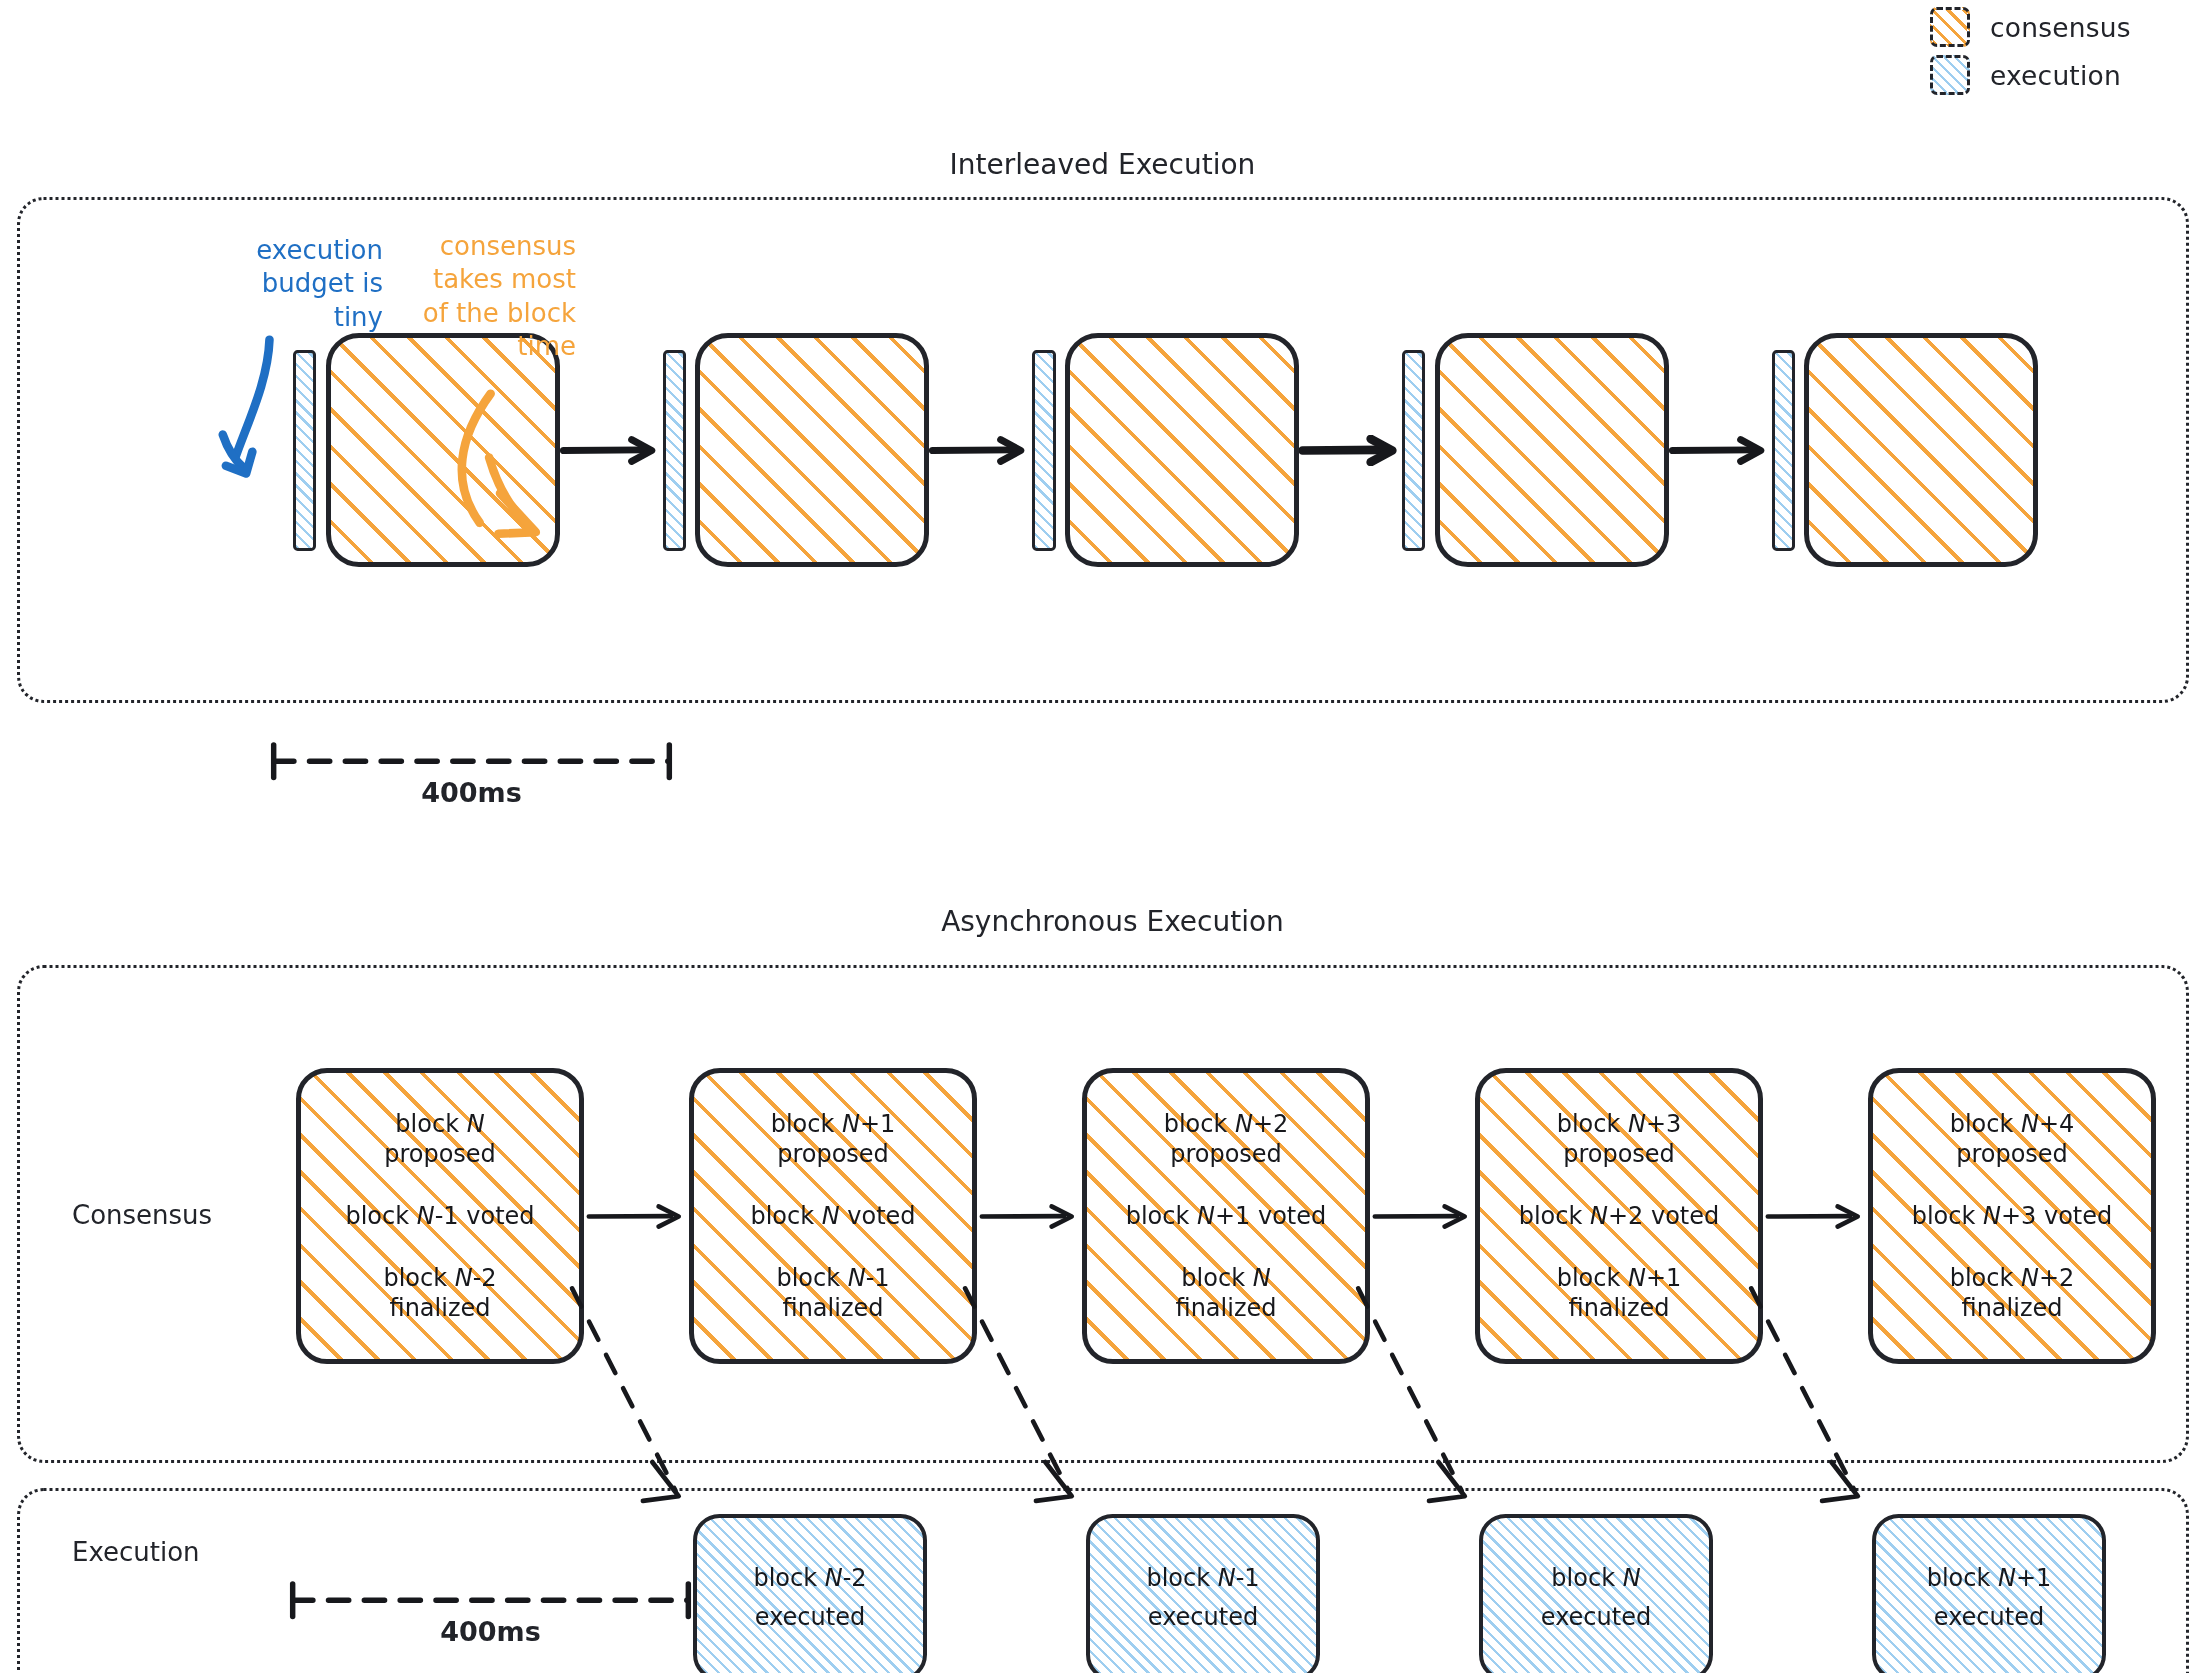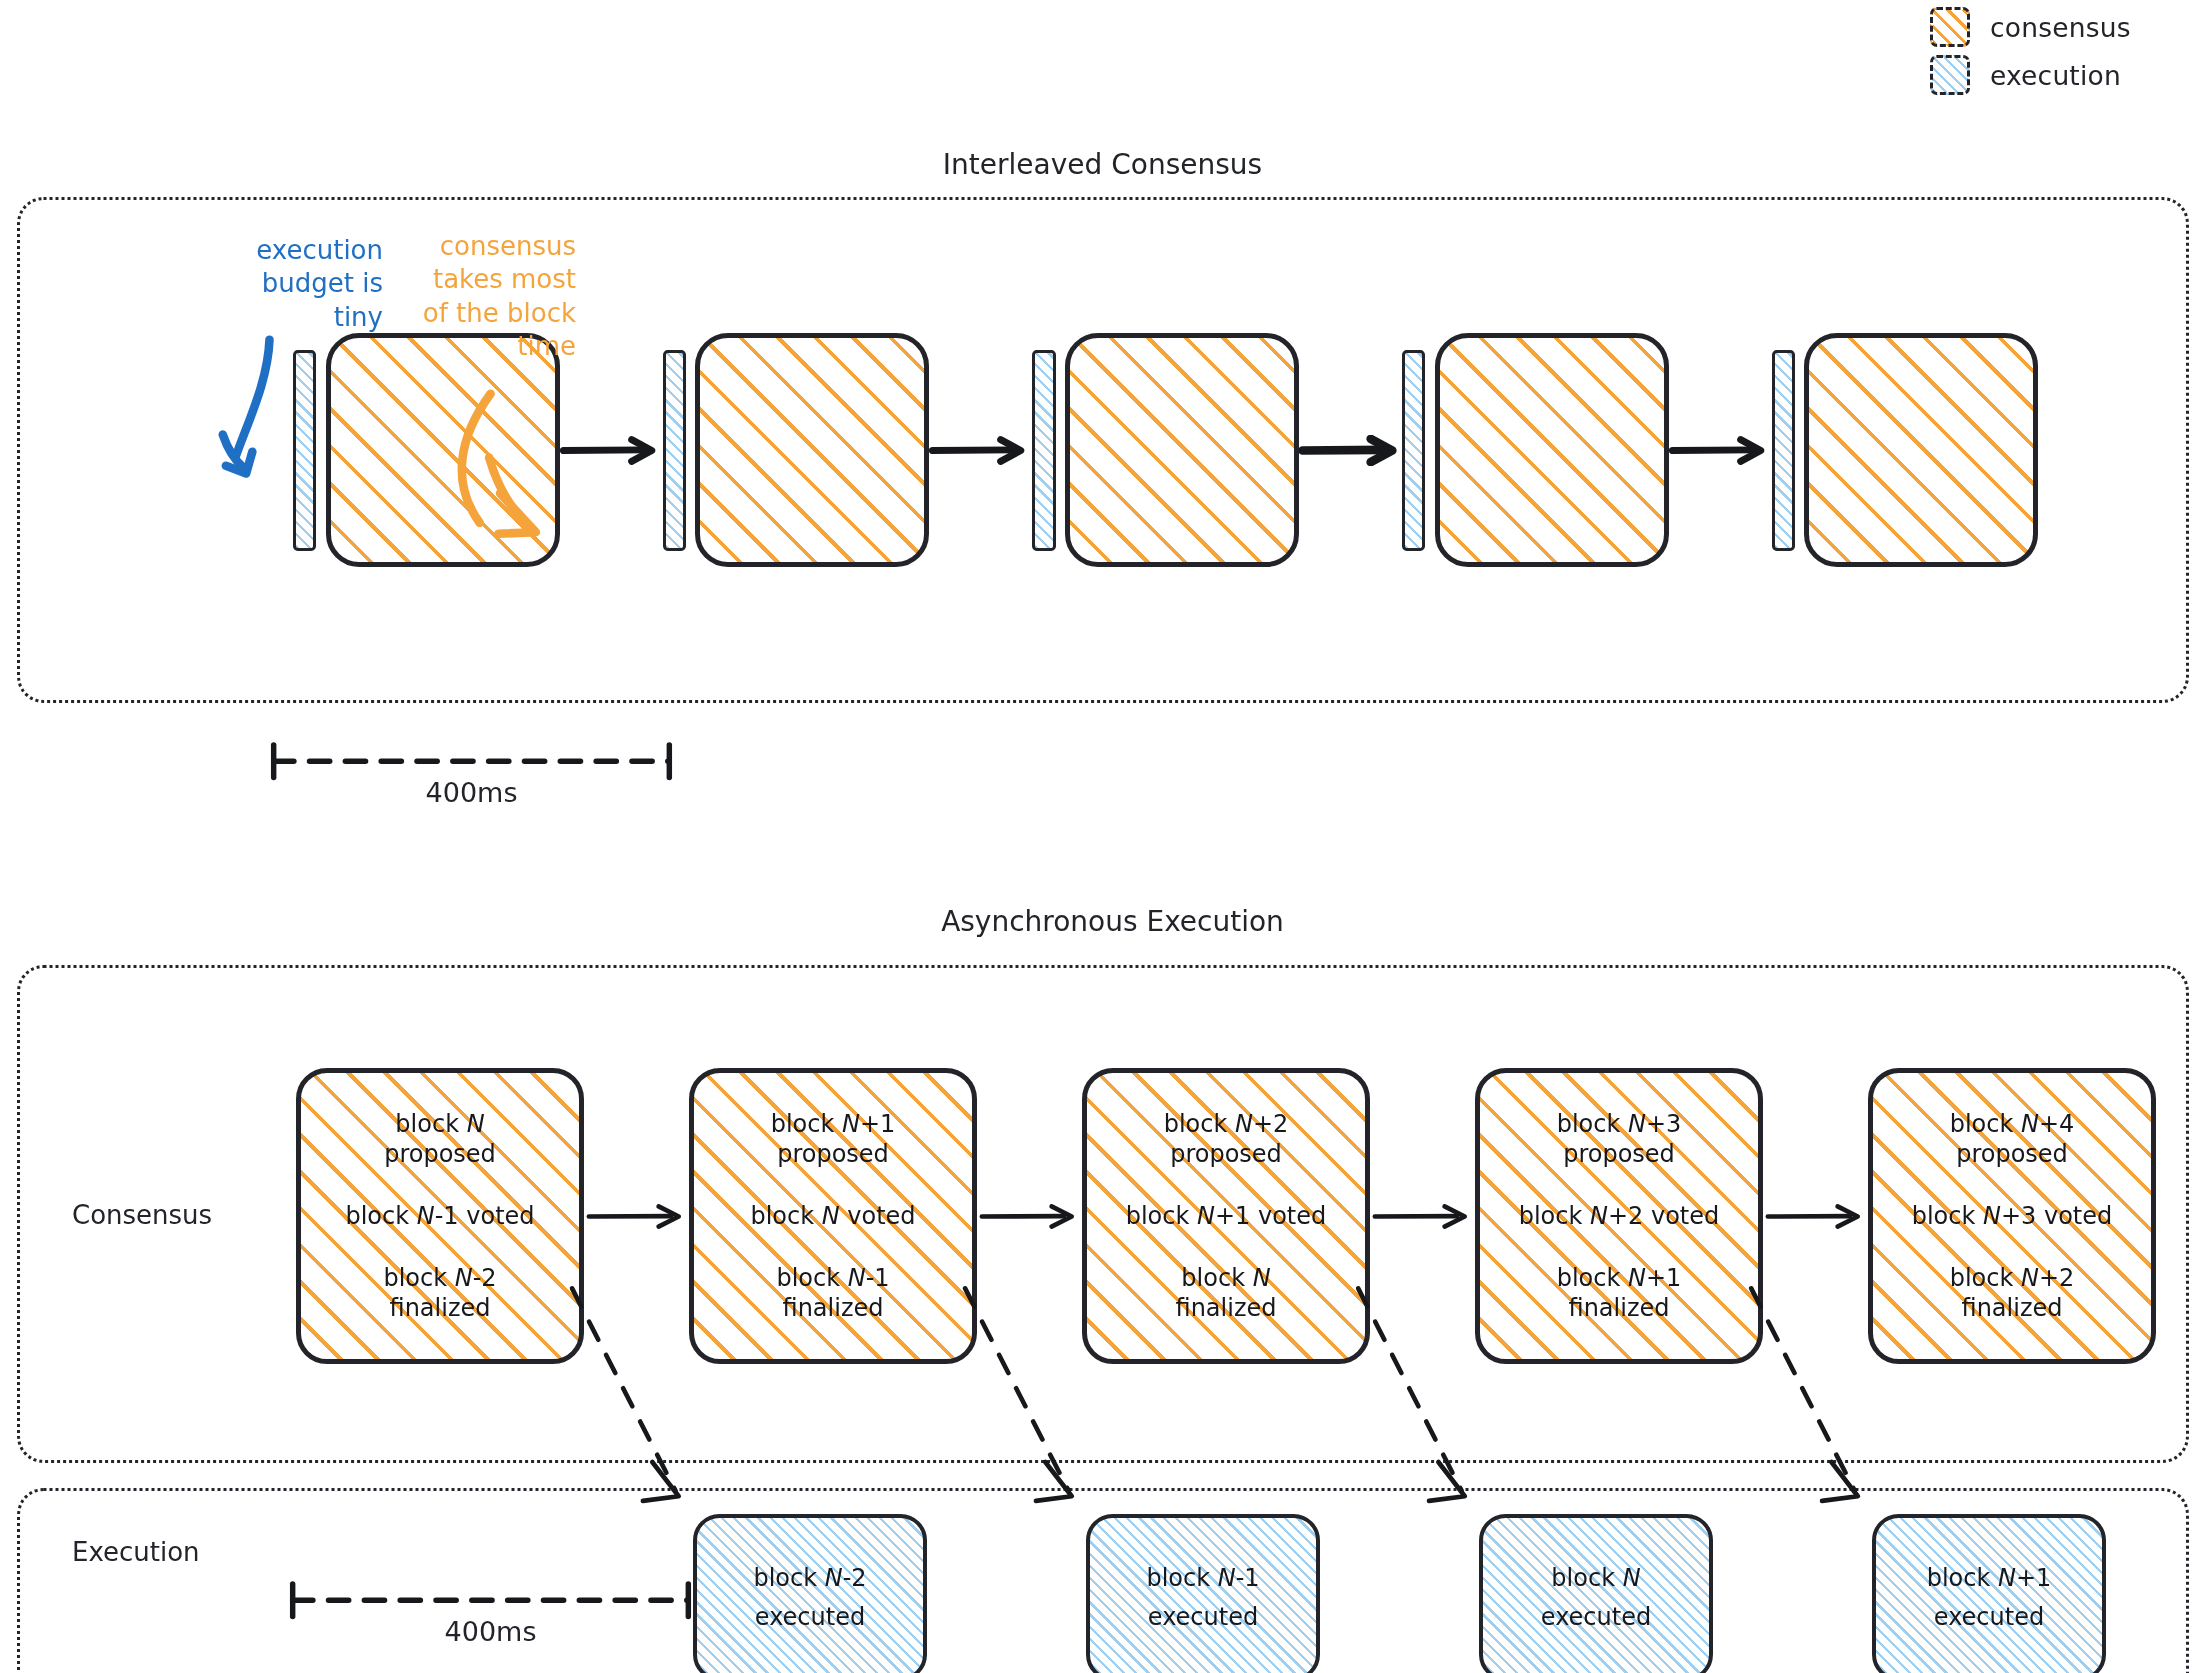--- a/index.html
+++ b/index.html
@@ -123,20 +123,21 @@
     left: 401px; top: 230px; width: 175px;
     color: #f5a43c;
   }
   .callout-svg { position: absolute; pointer-events: none; }
 
   
   .ruler {
     position: absolute;
     width: 405px;
     height: 93px;
+    font-weight: bold;
   }
   #ruler-top { left: 269px; top: 740px; }
   #ruler-bottom { left: 288px; top: 1579px; }
   .ruler-label {
     position: absolute;
     left: 0; top: 37px;
     width: 100%;
     text-align: center;
     font-size: 27px;
     color: #22242a;
@@ -230,21 +231,21 @@
     <div class="legend-row">
       <div class="legend-swatch consensus"></div>
       <div class="legend-label">consensus</div>
     </div>
     <div class="legend-row">
       <div class="legend-swatch execution"></div>
       <div class="legend-label">execution</div>
     </div>
   </div>
 
-  <div class="section-title" id="title-interleaved">Interleaved Consensus</div>
+  <div class="section-title" id="title-interleaved">Interleaved Execution</div>
   <div class="section-title" id="title-async">Asynchronous Execution</div>
 
   <div class="dotted-panel" id="panel-interleaved"></div>
 
   <div id="interleaved-row">
     <div class="slot">
       <div class="exec-sliver"></div>
       <div class="consensus-big"></div>
     </div>
     <div class="flow-arrow">

